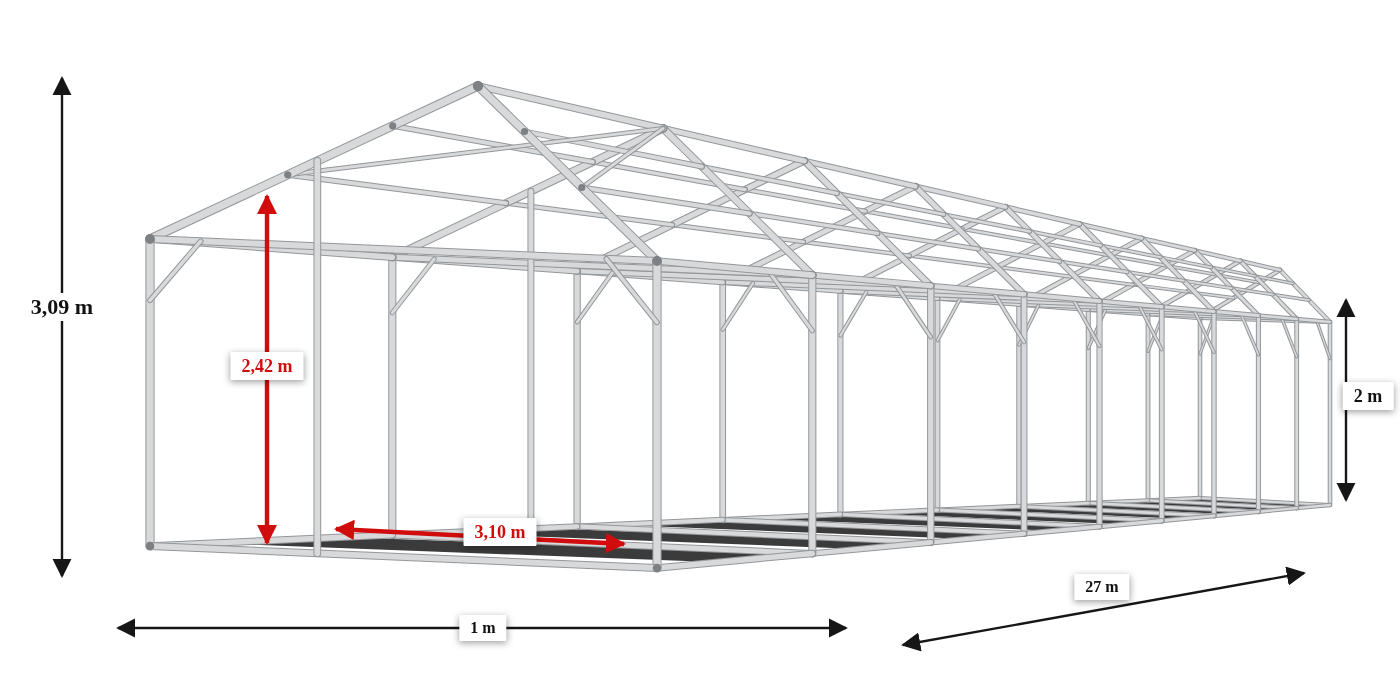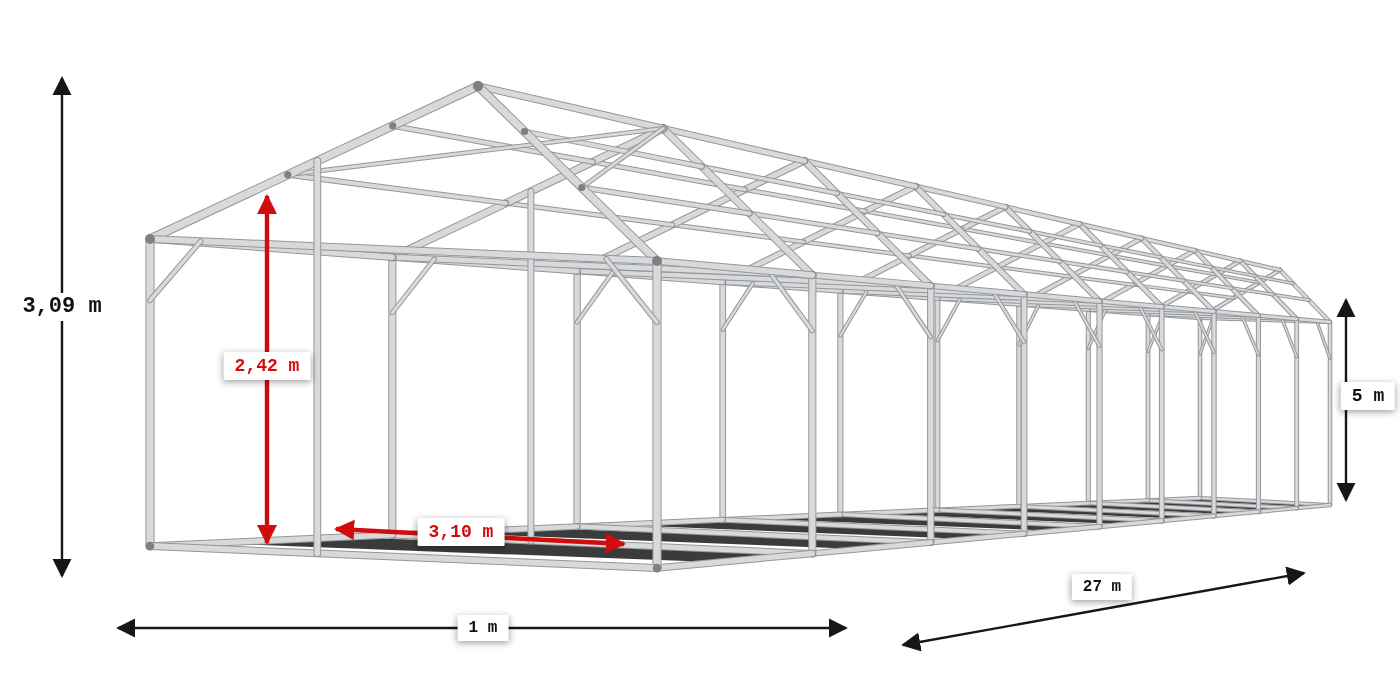--- a/index.html
+++ b/index.html
@@ -1,20 +1,20 @@
 <!DOCTYPE html>
 <html style="--red: #d10c0c; --ink: #111111; --bg: #ffffff; --label-bg: #ffffff;"><head>
 <meta charset="utf-8">
 <style>
   html,body{margin:0;padding:0;background:#fff;}
   .stage{position:relative;width:1400px;height:700px;background:var(--bg,#fff);
          font-family:"Liberation Sans",sans-serif;overflow:hidden;}
   .stage svg{position:absolute;left:0;top:0;}
   .dim-label{position:absolute;transform:translate(-50%,-50%);white-space:nowrap;
-             font-weight:bold;font-family:Liberation Mono, monospace;line-height:1;}
+             font-weight:bold;font-family:Liberation Serif, serif;line-height:1;}
   .plain{font-size:22px;color:var(--ink,#111);background:var(--label-bg,#fff);padding:3px 6px;}
   .boxed{font-size:18px;background:var(--label-bg,#fff);padding:5px 11px;border-radius:1px;
          box-shadow:0 2px 7px rgba(0,0,0,.38);}
   .boxed.big{font-size:16px;}
   .red{color:var(--red,#d10c0c);}
   .ink{color:var(--ink,#111);}
 </style>
 </head>
 <body>
 
@@ -468,20 +468,20 @@
         <line x1="118" y1="628" x2="846" y2="628" stroke="#161616" stroke-width="2.4" stroke-linecap="butt" marker-start="url(#mkb)" marker-end="url(#mkb)"></line>
         <line x1="903" y1="645" x2="1304" y2="573" stroke="#161616" stroke-width="2.4" stroke-linecap="butt" marker-start="url(#mkb)" marker-end="url(#mkb)"></line>
         <line x1="1346" y1="300" x2="1346" y2="500" stroke="#161616" stroke-width="2.4" stroke-linecap="butt" marker-start="url(#mkb)" marker-end="url(#mkb)"></line>
       </g>
     </svg>
 
   <div class="dim-label plain ink" style="left:62px;top:307px;">3,09 m</div>
 
   <div class="dim-label boxed red" style="left:267px;top:366px;">2,42 m</div>
 
-  <div class="dim-label boxed red" style="left:461px;top:532px;">3,10 m</div>
+  <div class="dim-label boxed red" style="left:500px;top:532px;">3,10 m</div>
 
   <div class="dim-label boxed big ink" style="left:483px;top:628px;">1 m</div>
 
   <div class="dim-label boxed big ink" style="left:1102px;top:587px;">27 m</div>
 
-  <div class="dim-label boxed ink" style="left:1368px;top:396px;">5 m</div>
+  <div class="dim-label boxed ink" style="left:1368px;top:396px;">2 m</div>
 </div>
 
 </body></html>

